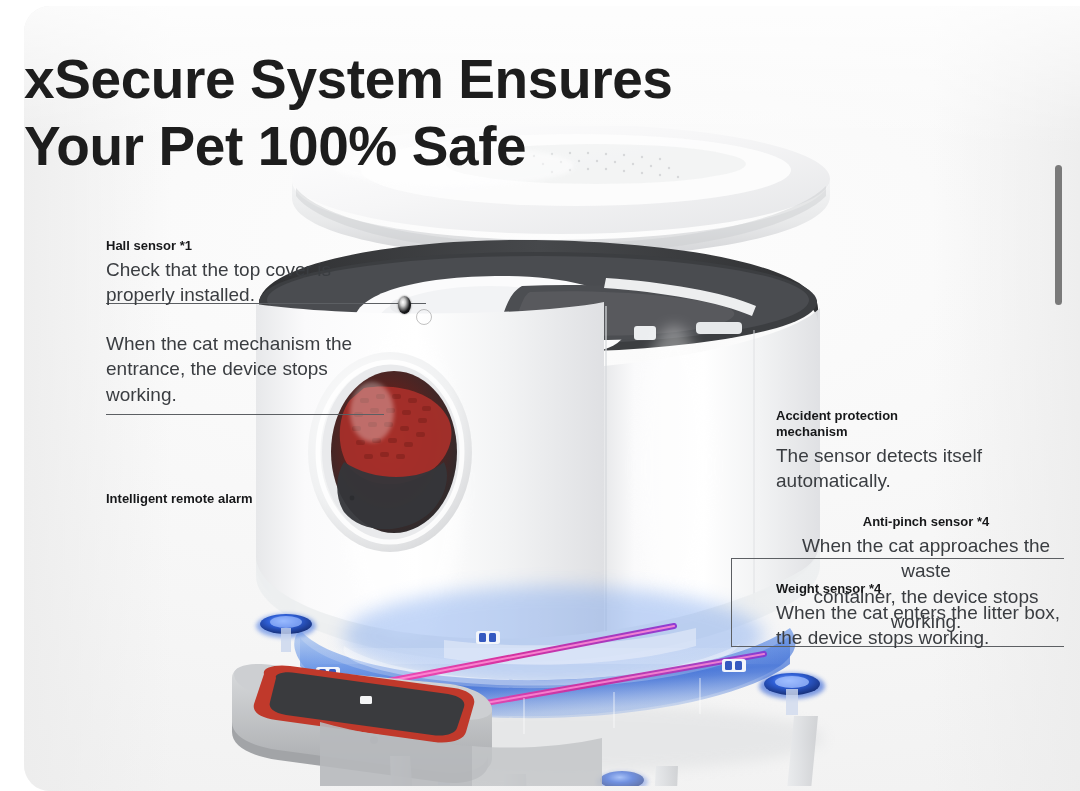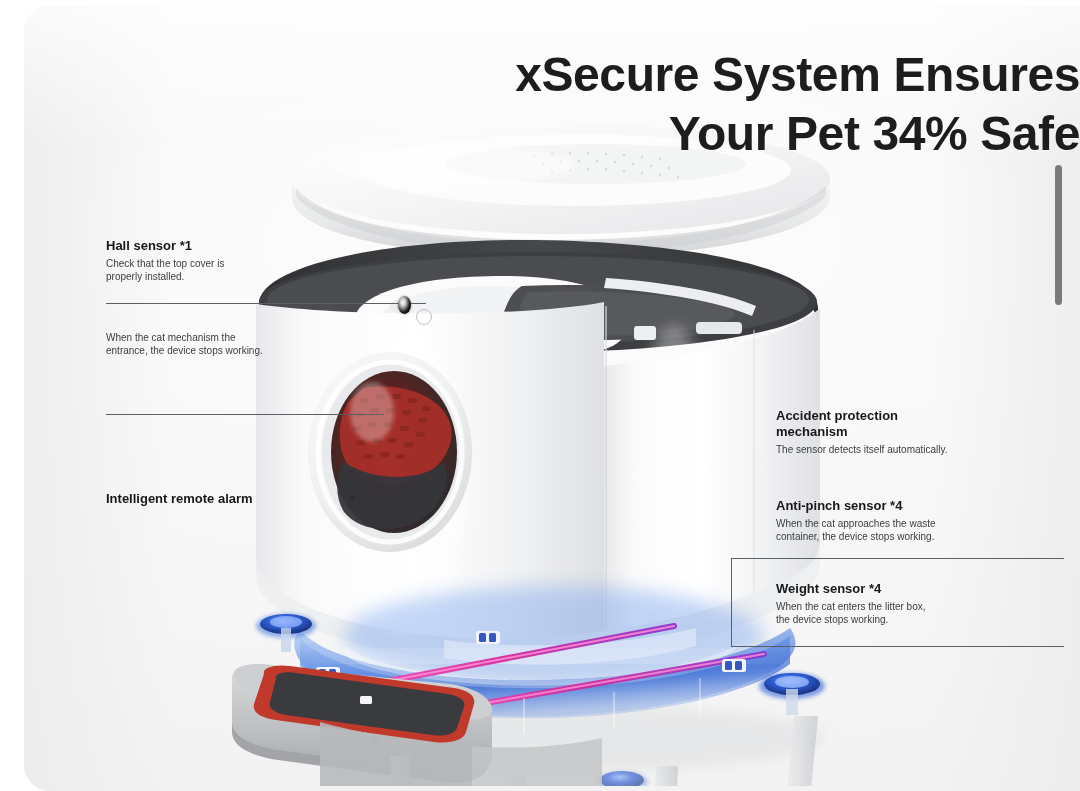--- a/index.html
+++ b/index.html
@@ -40,25 +40,25 @@
                       rgba(255,255,255,0) 86%, rgba(236,236,236,.85) 100%);
     pointer-events: none;
   }
 
   
   #headline {
     position: absolute;
     left: 0;
     right: 0;
     top: 40px;
-    text-align: right;
+    text-align: left;
     z-index: 40;
     color: #1d1d1d;
     font-weight: bold;
-    font-size: 48px;
+    font-size: 55px;
     line-height: 1.22;
     letter-spacing: -0.4px;
     text-shadow: 0 1px 0 rgba(255,255,255,.6);
   }
   #headline .l2 { display: block; }
 
   
   #product {
     position: absolute;
     left: 180px;
@@ -76,21 +76,21 @@
   }
   .callout .c-title {
     font-size: 13px;
     font-weight: bold;
     color: #17181a;
     line-height: 1.24;
     margin: 0 0 3px 0;
     white-space: pre-line;
   }
   .callout .c-body {
-    font-size: 10px;
+    font-size: 19px;
     color: #3a3d41;
     line-height: 1.33;
     margin: 0;
     white-space: pre-line;
   }
   .callout.right { text-align: left; }
 
   
   .leader {
     position: absolute;
@@ -146,21 +146,21 @@
 </style>
 </head>
 <body>
 
 <div id="viewport">
 
   <div id="card">
 
     <div id="headline">
       <span>xSecure System Ensures</span>
-      <span class="l2">Your Pet 34% Safe</span>
+      <span class="l2">Your Pet 100% Safe</span>
     </div>
 
     <div id="product">
       <svg viewBox="0 0 700 660" xmlns="http://www.w3.org/2000/svg" aria-hidden="true">
         <defs>
           <linearGradient id="lidTop" x1="0" y1="0" x2="1" y2="1">
             <stop offset="0%" stop-color="#ffffff"></stop>
             <stop offset="45%" stop-color="#f6f6f7"></stop>
             <stop offset="100%" stop-color="#e4e5e7"></stop>
           </linearGradient>
@@ -498,21 +498,21 @@
     <div class="callout" style="left:82px; top:442px; width:280px;margin-top:43px;">
       <p class="c-title">Intelligent remote alarm</p>
     </div>
 
     <div class="callout right" style="left:752px; top:402px; width:300px;">
       <p class="c-title">Accident protection
 mechanism</p>
       <p class="c-body">The sensor detects itself automatically.</p>
     </div>
 
-    <div class="callout right" style="left:752px; top:492px; width:300px;">
+    <div class="callout right" style="left:752px; top:508px; width:300px;text-align:center;">
       <p class="c-title">Anti-pinch sensor *4</p>
       <p class="c-body">When the cat approaches the waste
 container, the device stops working.</p>
     </div>
     <div class="leader h" style="left:707px; top:552px; width:333px;"></div>
     <div class="leader v" style="left:707px; top:552px; height:88px;"></div>
 
     <div class="callout right" style="left:752px; top:575px; width:300px;">
       <p class="c-title">Weight sensor *4</p>
       <p class="c-body">When the cat enters the litter box,

